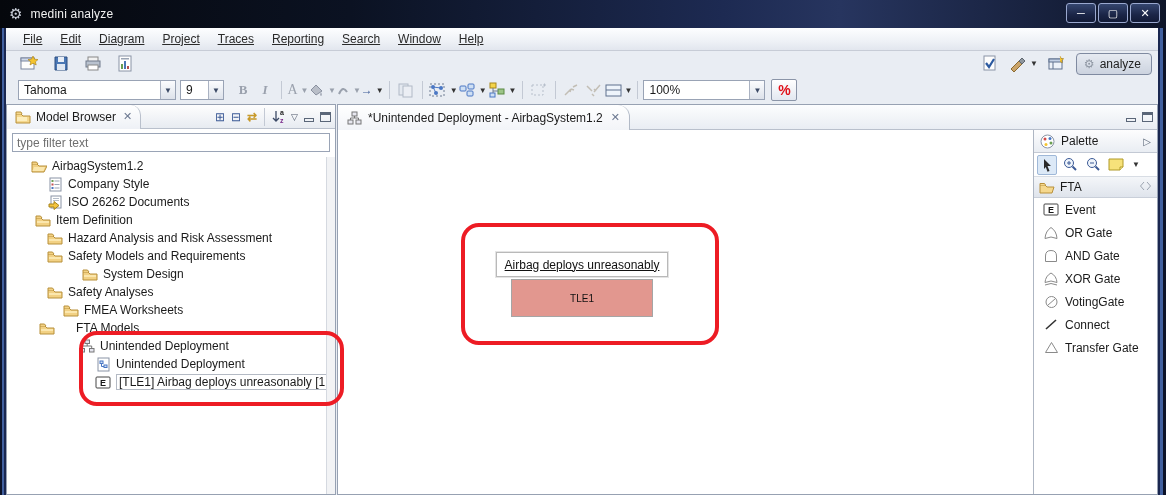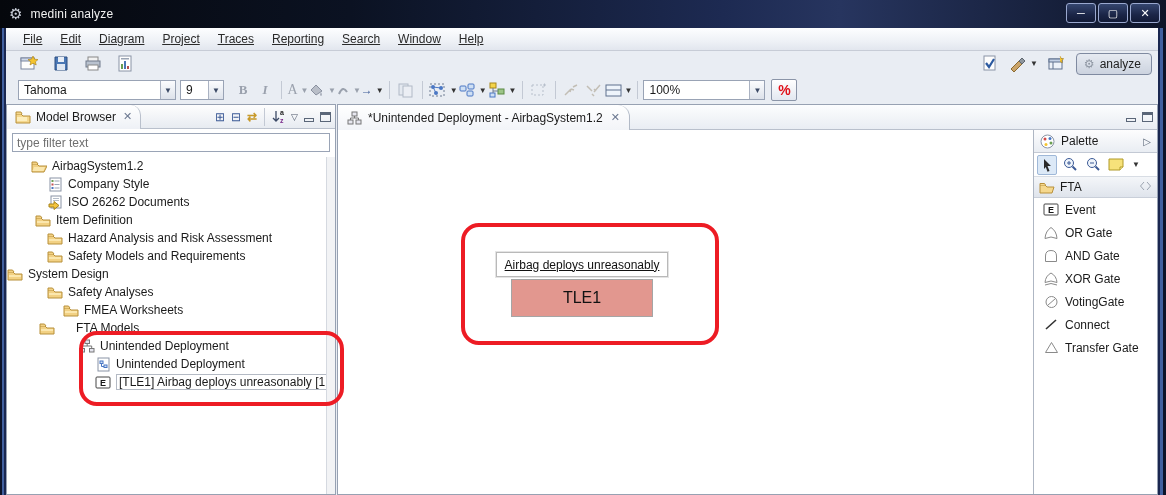--- a/index.html
+++ b/index.html
@@ -106,21 +106,21 @@
   .canvas { position:absolute; top:25px; left:0; right:124px; bottom:0; background:#fff; }
   .close-x { color:#6b7890; font-size:11px; margin-left:2px; }
   
   .node-label {
     position:absolute; left:158px; top:122px; width:172px; height:25px;
     background:#fff; border:1px solid #b9b9b9; outline:1px solid #e4e4e4;
     display:flex; align-items:center; justify-content:center; font-size:12px; color:#111;text-decoration:underline;
   }
   .node-box {
     position:absolute; left:173px; top:149px; width:142px; height:38px;
-    border:1px solid #a5a5a5; display:flex; align-items:center; justify-content:center; font-size:16px; color:#111;
+    border:1px solid #a5a5a5; display:flex; align-items:center; justify-content:center; font-size:10px; color:#111;
   }
   
   .palette { position:absolute; top:25px; right:0; width:124px; bottom:0; background:#fff; border-left:1px solid #aeb6c3; }
   .palette-head {
     height:23px; display:flex; align-items:center; gap:6px; padding:0 6px;
     background:linear-gradient(#fdfdfe,#e9edf3); border-bottom:1px solid #c3c9d4; font-size:12px;
   }
   .palette-head .expand { margin-left:auto; color:#5a6678; font-size:10px; }
   .palette-tools { height:24px; display:flex; align-items:center; gap:3px; padding:0 3px; border-bottom:1px solid #d8dde4; }
   .ptool { width:20px; height:20px; display:flex; align-items:center; justify-content:center; border-radius:2px; }
@@ -422,21 +422,21 @@
         <div class="tree-row" style="padding-left: 40px;">
           <span class="ticon">
             <svg class="palette-svg" width="16" height="13">
               <path d="M1 4 h5 l2 2 h7 v6 h-14z" fill="#f2d184" stroke="#b8903a"></path>
               <path d="M1 4 v-2 h4.5 l1.5 2" fill="#f2d184" stroke="#b8903a"></path>
               <rect x="2" y="7" width="12" height="2" fill="#fbe7ae"></rect>
             </svg>
           </span>
           <span class="tree-label">Safety Models and Requirements</span>
         </div>
-        <div class="tree-row" style="">
+        <div class="tree-row" style="padding-left: 40px; margin-left: 35px;">
           <span class="ticon">
             <svg class="palette-svg" width="16" height="13">
               <path d="M1 4 h5 l2 2 h7 v6 h-14z" fill="#f2d184" stroke="#b8903a"></path>
               <path d="M1 4 v-2 h4.5 l1.5 2" fill="#f2d184" stroke="#b8903a"></path>
               <rect x="2" y="7" width="12" height="2" fill="#fbe7ae"></rect>
             </svg>
           </span>
           <span class="tree-label">System Design</span>
         </div>
         <div class="tree-row" style="padding-left: 40px;">

